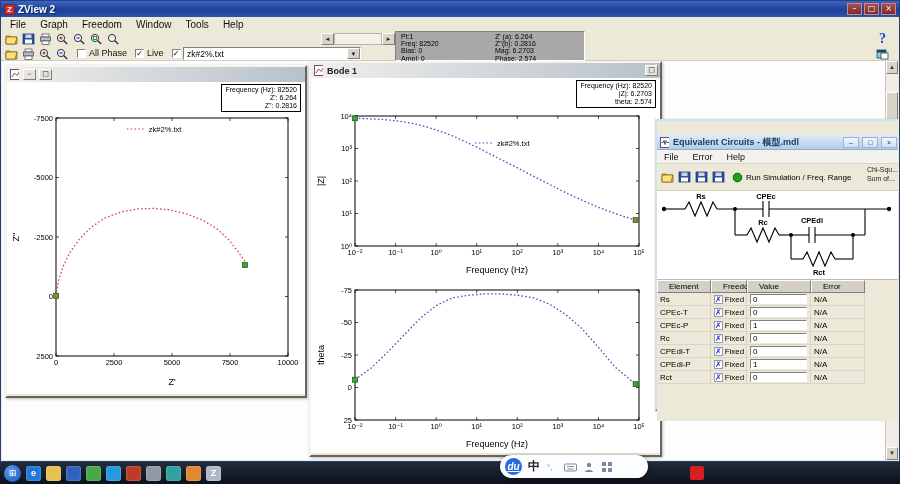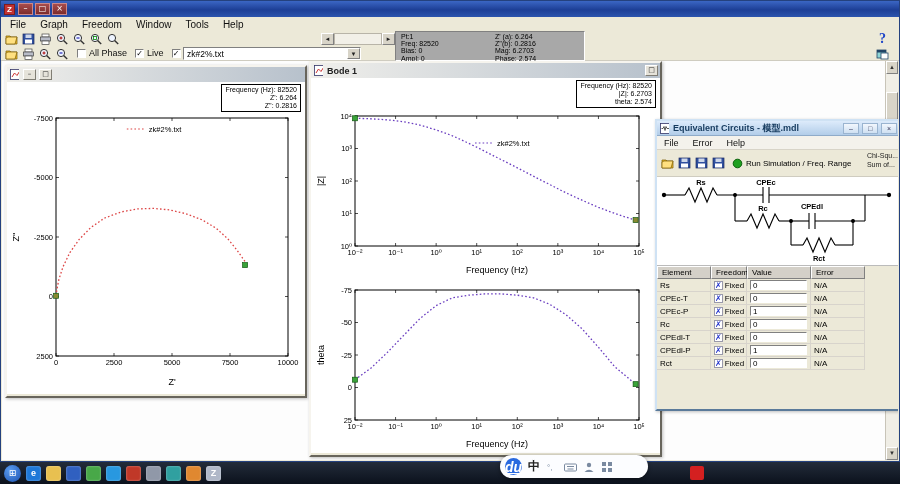--- a/index.html
+++ b/index.html
@@ -45,55 +45,56 @@
 
   
   .child-win { position:absolute; background:#ece9d8; border:2px solid; border-color:#f6f4ee #68655c #68655c #f6f4ee; box-shadow:1px 1px 3px rgba(0,0,0,0.25); }
   .child-title { height:15px; display:flex; align-items:center; gap:3px; padding:0 2px; background:linear-gradient(90deg,#f0efeb,#b7c1cc); }
   .child-title-text { flex:1; font-size:9px; font-weight:bold; color:#222; white-space:nowrap; overflow:hidden; }
   .cbtn { width:13px; height:11px; background:#e6e3da; border:1px solid; border-color:#fff #807d74 #807d74 #fff; font-size:7px; line-height:9px; text-align:center; color:#222; font-family:"DejaVu Sans",sans-serif; }
   .child-body { position:relative; background:#fff; overflow:hidden; }
   .info-box { position:absolute; border:1px solid #000; background:#fff; font-size:7px; line-height:8px; text-align:right; padding:1px 3px; color:#000; z-index:5; }
 
   
-  .eqc-title { background:linear-gradient(180deg,#ddebfb,#b2cde9); border-bottom:1px solid #8fabc9; }
+  .eqc-title { background:linear-gradient(180deg,#ddebfb,#b2cde9); border-bottom:1px solid #8fabc9;margin-top:14px; }
   .eqc-title .child-title-text { color:#153a5e; }
   .eqc-btn { width:16px; height:11px; background:linear-gradient(180deg,#f2f7fd,#cfe0f2); border:1px solid #9ab4d0; font-size:7px; line-height:9px; text-align:center; color:#335; }
   .eqc-menubar { height:14px; background:#f4f2ec; display:flex; align-items:center; border-bottom:1px solid #d8d4c8; }
   .eqc-menu-item { padding:0 7px; font-size:9px; color:#111; }
   .eqc-toolbar { height:22px; background:#ece9d8; display:flex; align-items:center; gap:2px; padding:13px 3px; border-bottom:1px solid #cfccc0; position:relative; }
   .run-sim { display:flex; align-items:center; gap:3px; font-size:8px; color:#000; margin-left:4px; white-space:nowrap; }
   .chi-col { position:absolute; right:1px; top:1px; font-size:7px; line-height:9px; color:#222; text-align:left; }
   .circuit-area { background:#fff; border-bottom:1px solid #bbb; }
   .eqc-table { font-size:8px; color:#000; }
   .t-head,.t-row { display:flex; height:13px; align-items:stretch; }
-  .t-head > div { background:#d4d0c8; border:1px solid; border-color:#fff #808080 #808080 #fff; font-size:8px; padding:1px 4px; }
+  .t-head > div { background:#d4d0c8; border:1px solid; border-color:#fff #808080 #808080 #fff; font-size:8px; padding:1px 11px; }
   .t-row > div { border-bottom:1px solid #d8d4cc; border-right:1px solid #d8d4cc; padding:1px 3px; background:#ece9d8; display:flex; align-items:center; gap:2px; }
   .c-el { width:54px; } .c-fr { width:36px; } .c-va { width:64px; } .c-er { width:54px; }
   .x-ico { width:9px; height:9px; background:#fff; border:1px solid #99a; color:#2233cc; font-size:8px; line-height:8px; text-align:center; font-weight:bold; }
   .val-box { background:#fff; border:1px solid; border-color:#808080 #fff #fff #808080; width:100%; height:10px; font-size:8px; padding:0 2px; line-height:9px; }
 
   
   .taskbar { position:absolute; left:0; right:0; bottom:0; height:22px; background:linear-gradient(180deg,#232c3a,#0b111c); display:flex; align-items:center; gap:5px; padding:0 4px; }
   .start-btn { width:17px; height:17px; border-radius:50%; background:radial-gradient(circle at 35% 30%,#5a9cf0,#1c52b0); color:#fff; font-size:9px; display:flex; align-items:center; justify-content:center; }
   .tb-app { width:15px; height:15px; border-radius:3px; display:flex; align-items:center; justify-content:center; color:#fff; font-size:9px; font-weight:bold; box-shadow:inset 0 0 2px rgba(255,255,255,0.5); }
   .tray-red { position:absolute; left:690px; width:14px; height:14px; background:#d42020; border-radius:2px; }
   .ime-bar { position:absolute; left:500px; top:455px; width:148px; height:23px; background:#fcfdff; border-radius:12px; box-shadow:0 1px 4px rgba(0,0,0,0.45); display:flex; align-items:center; gap:6px; padding:0 5px; z-index:50; }
-  .du-logo { width:17px; height:17px; border-radius:50%; background:#2a6adf; color:#fff; font-size:14px; font-style:italic; font-weight:bold; display:flex; align-items:center; justify-content:center;text-decoration:underline; }
+  .du-logo { width:17px; height:17px; border-radius:50%; background:#2a6adf; color:#fff; font-size:10px; font-style:italic; font-weight:bold; display:flex; align-items:center; justify-content:center;text-decoration:underline; }
   .ime-zh { font-size:12px; font-weight:bold; color:#222; }
   .ime-ico { display:inline-flex; }
 </style>
 </head>
 <body>
 
 <div class="screen">
 
   <div class="main-window">
     <div class="titlebar">
       <span class="app-icon">Z</span>
+      <span class="title-text">ZView 2</span>
       <span class="win-buttons">
         <span class="win-btn">–</span>
         <span class="win-btn">□</span>
         <span class="win-btn">×</span>
       </span>
     </div>
 
     <div class="menubar" id="main-menu">
         <span class="menu-item">File</span>
         <span class="menu-item">Graph</span>

